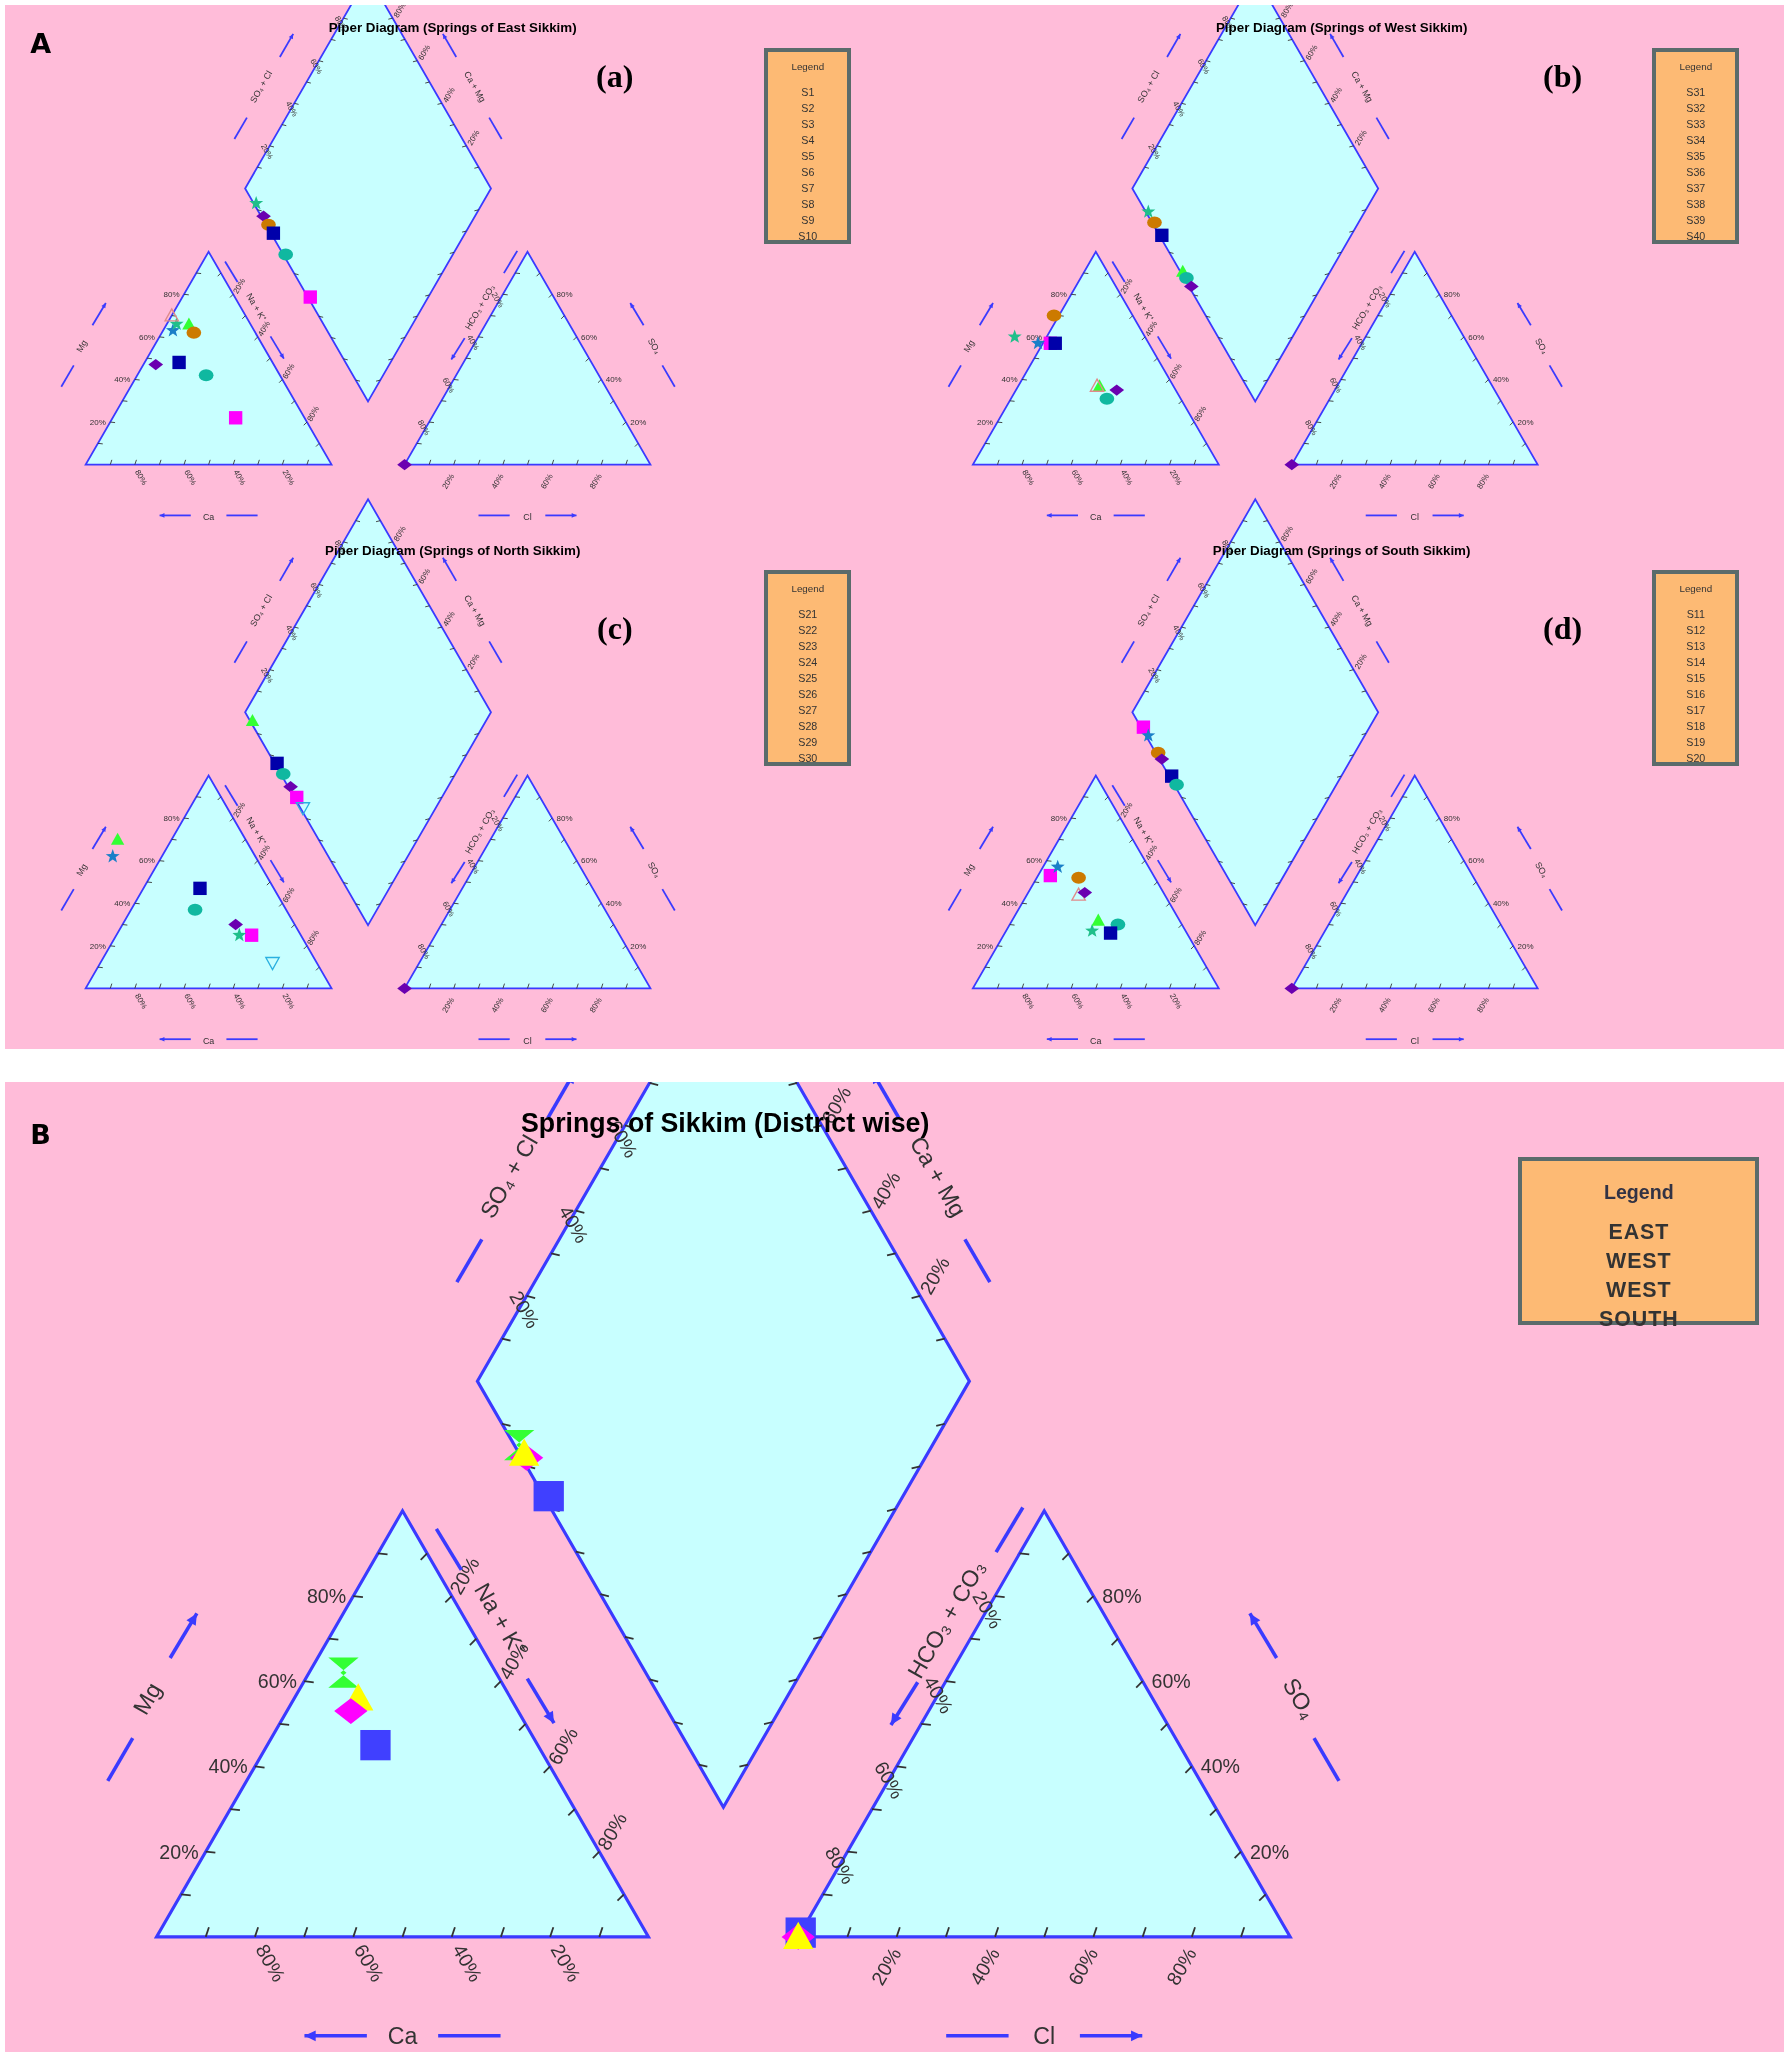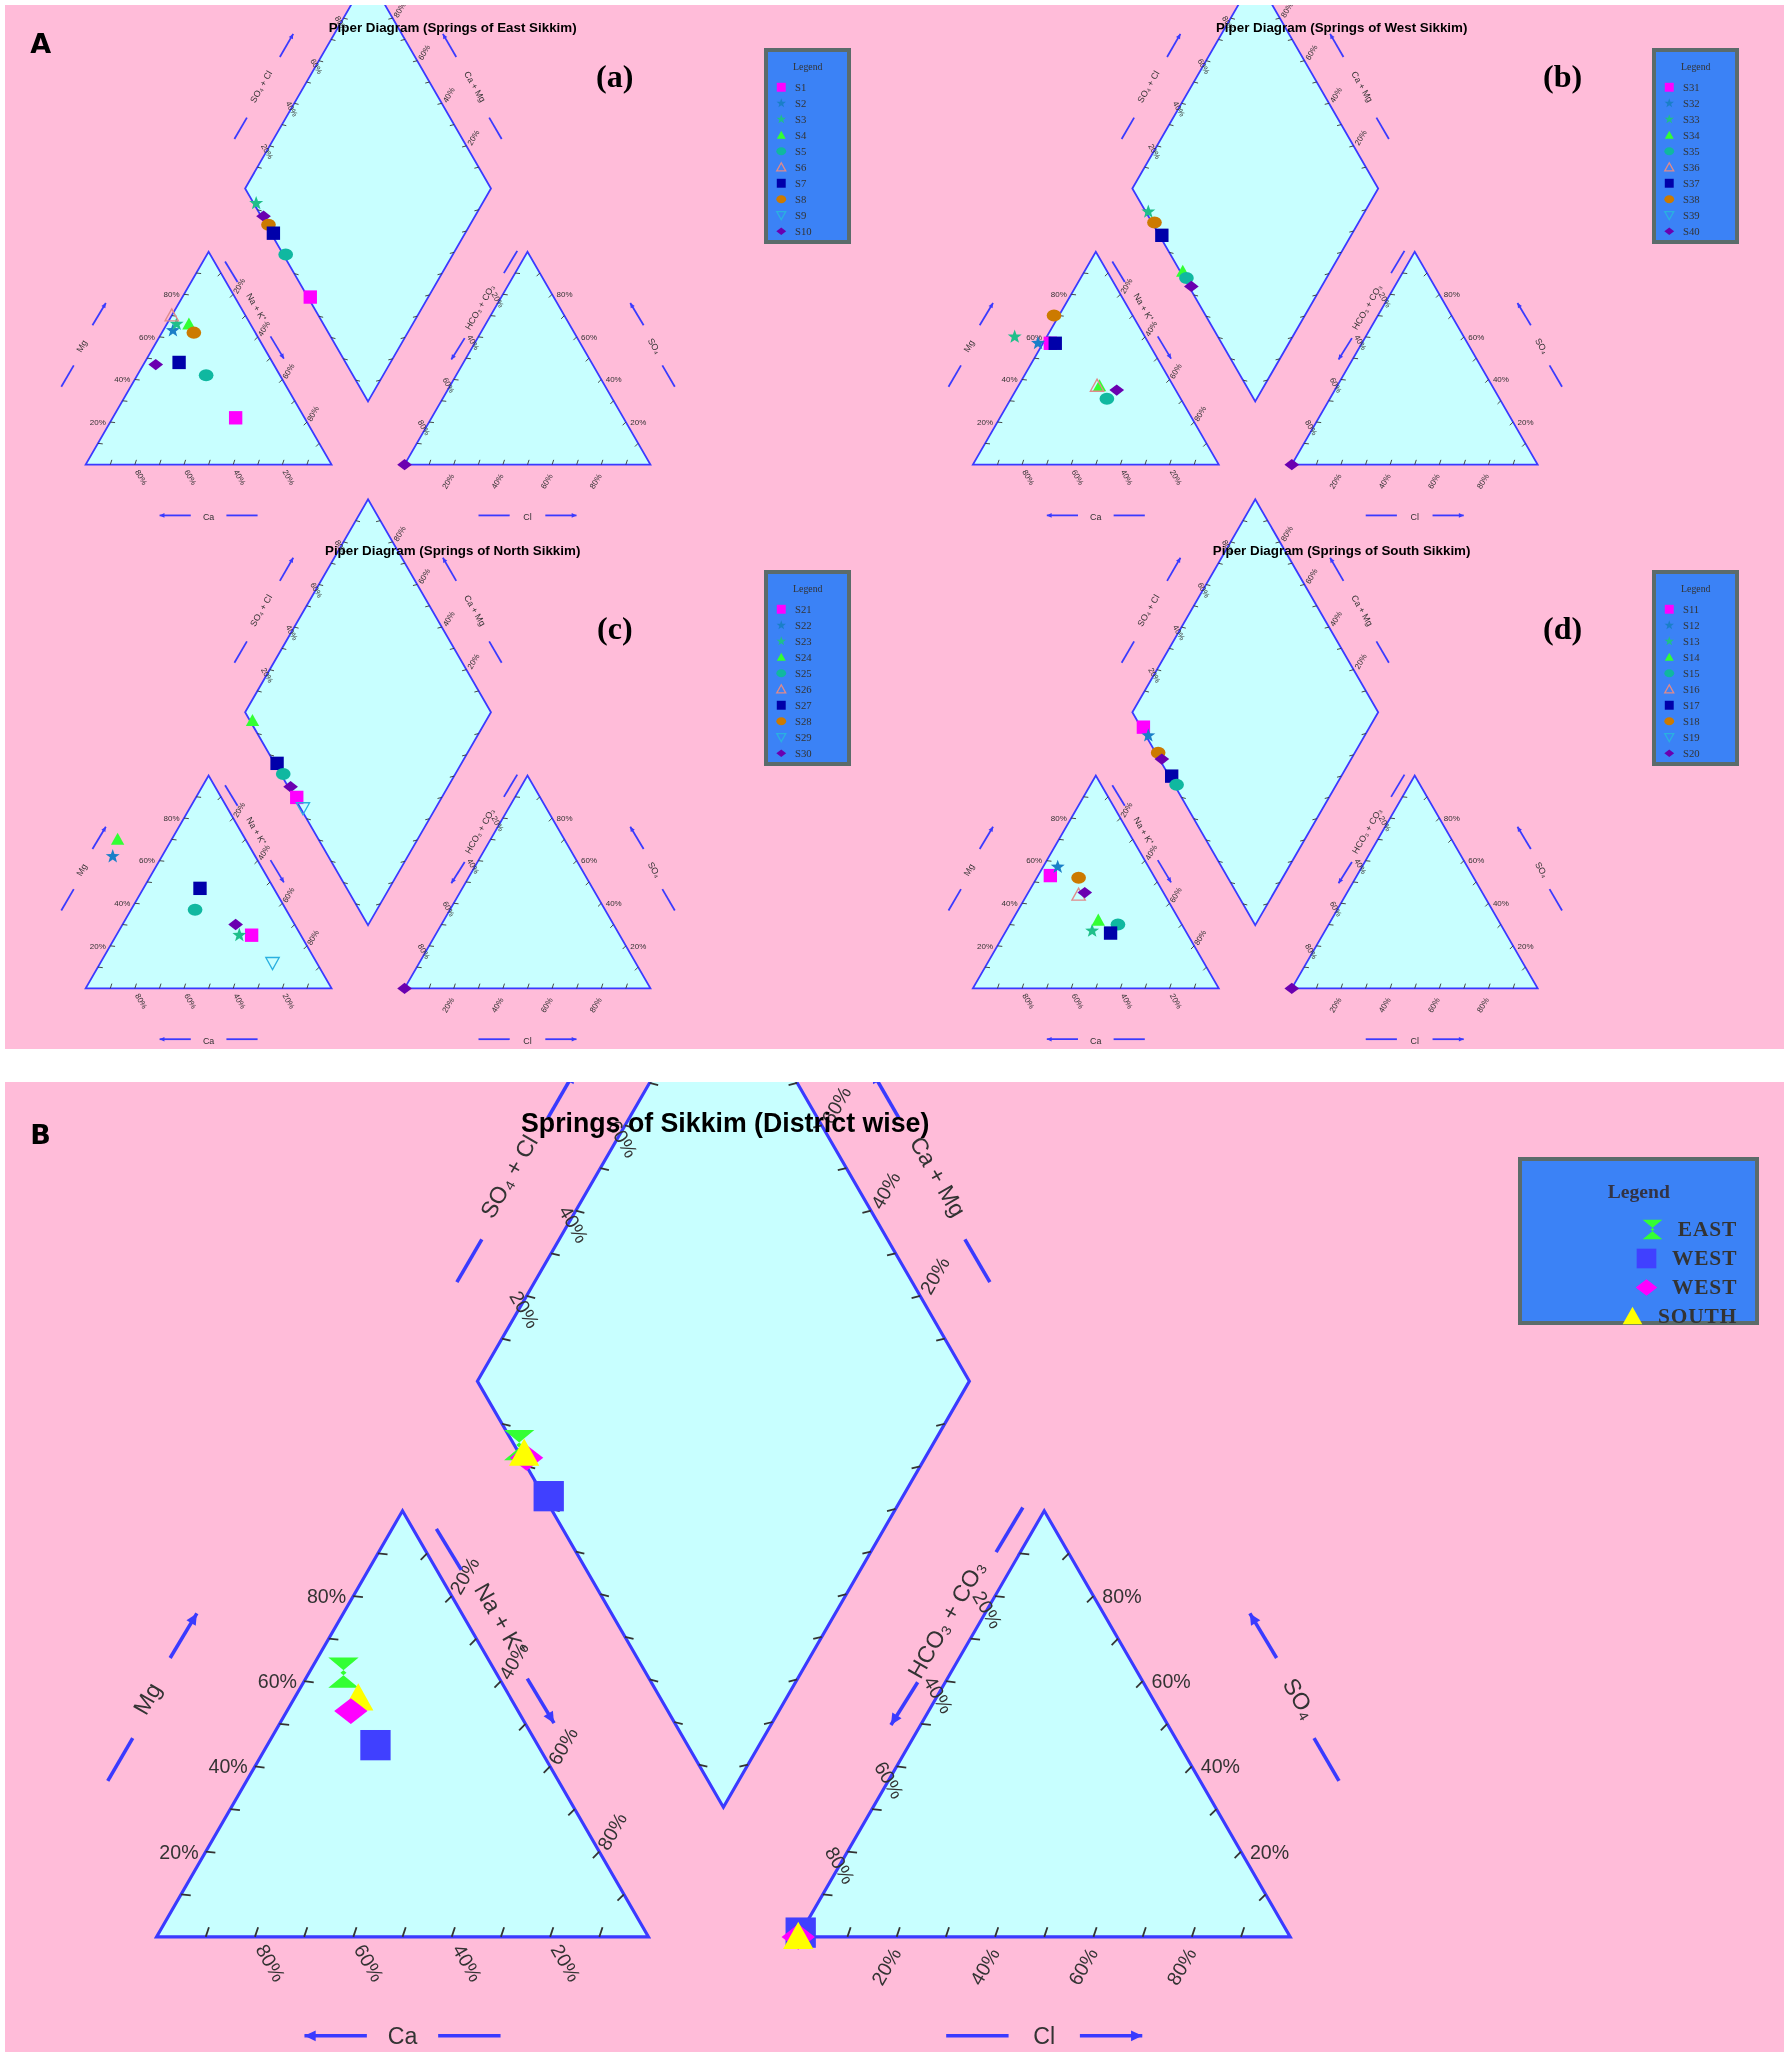--- a/index.html
+++ b/index.html
@@ -4,24 +4,24 @@
 <style>
   html, body { margin: 0; padding: 0; background: #ffffff; }
   body { width: 1789px; height: 2055px; position: relative; overflow: hidden;
          font-family: "Liberation Sans", sans-serif; }
   .panel { position: absolute; background: #ffbcd9; }
   #panelA { left: 5.3px; top: 5.3px; width: 1779px; height: 1044px; }
   #panelB { left: 5.3px; top: 1082px; width: 1779px; height: 970px; }
   .panel-letter { position: absolute; font-weight: bold; font-size: 27px; color: #000;
                   font-family: "DejaVu Sans", sans-serif; }
   svg { position: absolute; left: 0; top: 0; }
-  .legend { position: absolute; background: #3b82f6; border: 4.5px solid #5b6b6b;
-            box-sizing: border-box; color: #333; font-family: Liberation Serif, serif; }
+  .legend { position: absolute; background: #fdba74; border: 4.5px solid #5b6b6b;
+            box-sizing: border-box; color: #333; }
   .legend .lg-title { text-align: center; }
-  .legend-row { display: flex; align-items: center; }
+  .legend-row { display: flex; align-items: center; flex-direction: column; }
   .legend-row svg { position: static; }
   .sub-legend { width: 87px; height: 196px; padding: 9px 7.1px; font-size: 10.7px; }
   .sub-legend .lg-title { font-size: 9.8px; margin-bottom: 7.1px; }
   .sub-legend .legend-row { height: 16px; gap: 7.1px; }
   .big-legend { width: 241px; height: 168px; padding: 19.6px 18px; font-size: 21.4px; font-weight: bold; }
   .big-legend .lg-title { font-size: 19.6px; margin-bottom: 12.5px; color: #334; }
   .big-legend .legend-row { height: 29px; gap: 12.5px; letter-spacing: 0.9px; justify-content: flex-end; }
 </style>
 </head>
 <body>

